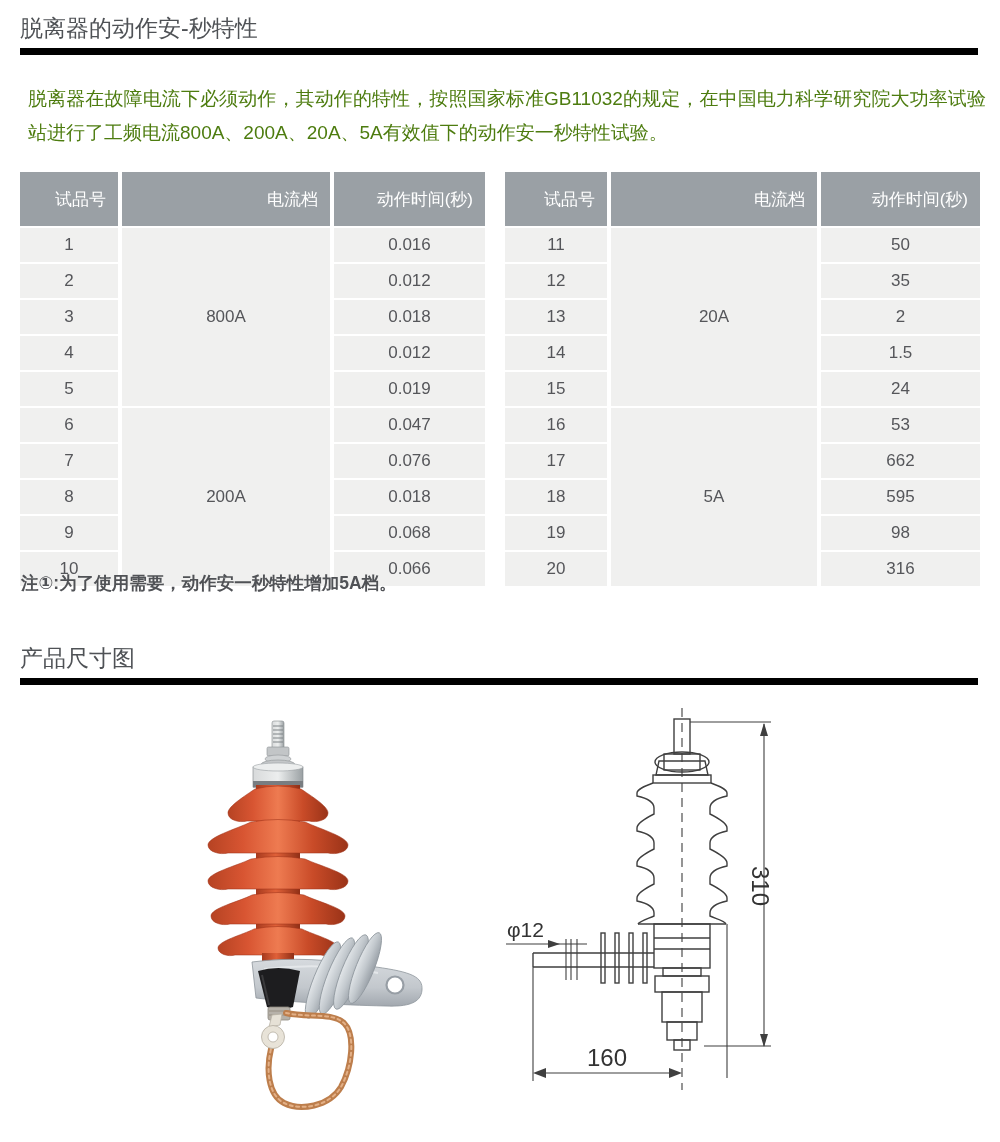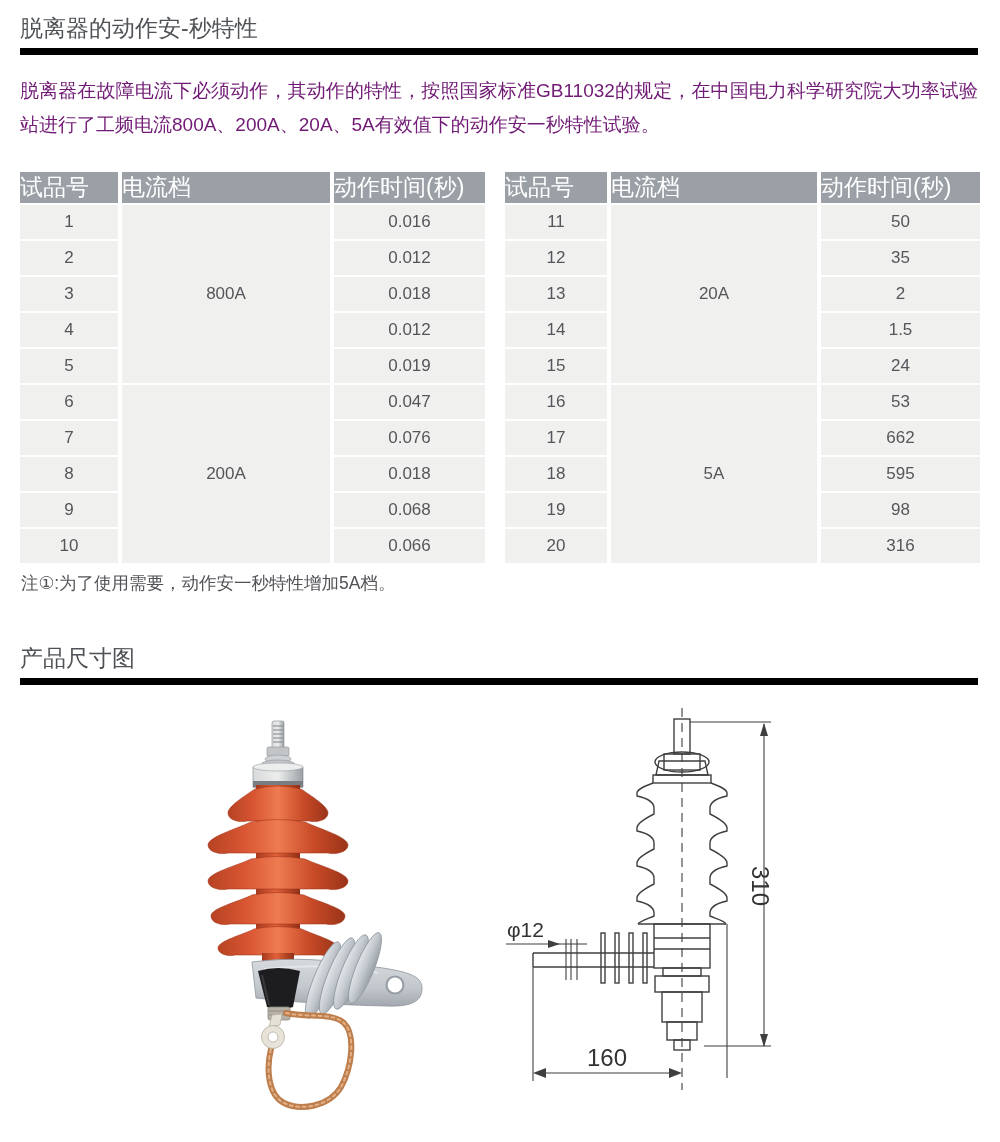--- a/index.html
+++ b/index.html
@@ -10,34 +10,34 @@
   }
   .page{position:absolute;inset:0;}
   .sec-title{
     position:absolute;left:20px;width:958px;margin:0;
     font-size:23px;font-weight:500;color:#4f5256;line-height:28px;
     padding-bottom:6px;border-bottom:7px solid #000000;
   }
   #title1{top:14px;}
   #title2{top:644px;}
   .intro{
-    position:absolute;left:20px;top:74px;width:958px;margin:0;
-    font-size:19px;line-height:34px;color:#701a75;text-align:justify;
+    position:absolute;left:20px;top:74px;width:958px;margin:8px;
+    font-size:19px;line-height:34px;color:#4d7c0f;text-align:justify;
   }
   .note{
     position:absolute;left:21px;top:571px;margin:0;
-    font-size:17.5px;color:#505256;
+    font-size:17.5px;color:#505256;font-weight:bold;
   }
   .tables{position:absolute;left:16px;top:170px;display:flex;gap:12px;}
   table{border-collapse:separate;border-spacing:4px 2px;table-layout:fixed;}
   .t-left{width:473px;}
   .t-right{width:483px;}
   th{
-    background:#9aa0a5;color:#ffffff;font-size:23px;font-weight:400;
-    height:30px;text-align:left;padding:0;
+    background:#9aa0a5;color:#ffffff;font-size:17px;font-weight:400;
+    height:30px;text-align:right;padding:12px;
   }
   td{
     background:#f0f0ef;color:#55565a;font-size:17px;text-align:center;
     height:34px;padding:0;vertical-align:middle;
   }
   #photo{position:absolute;left:180px;top:715px;}
   #drawing{position:absolute;left:490px;top:690px;}
 </style>
 </head>
 <body>

